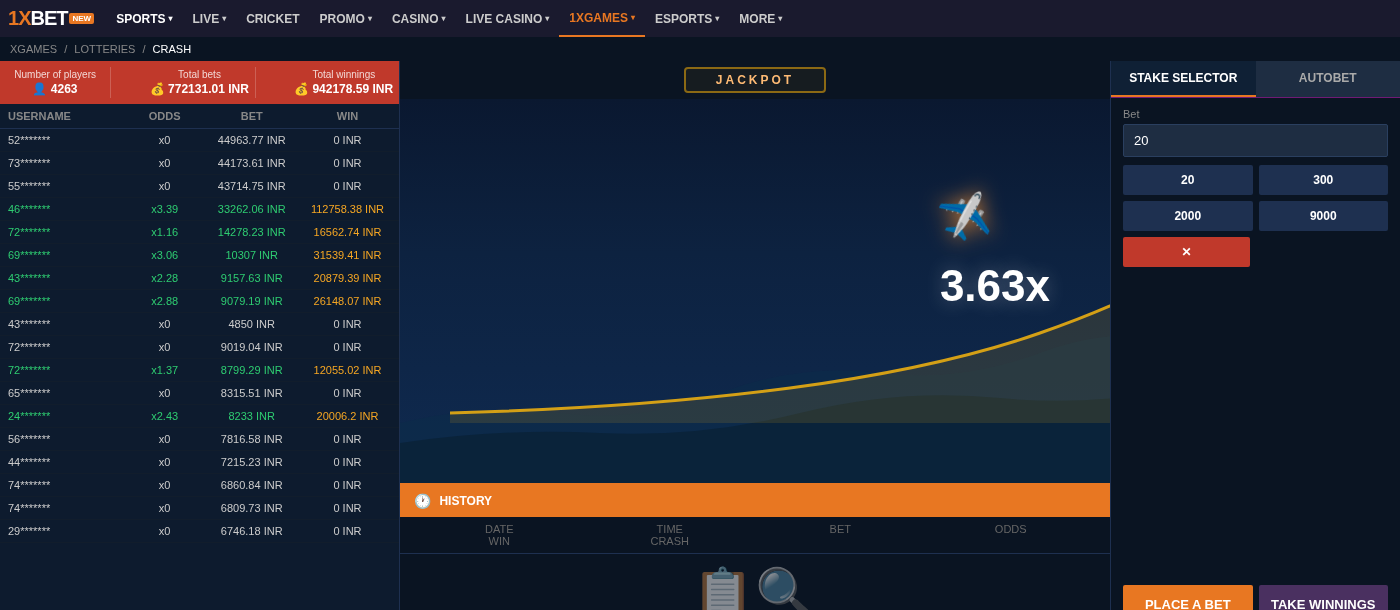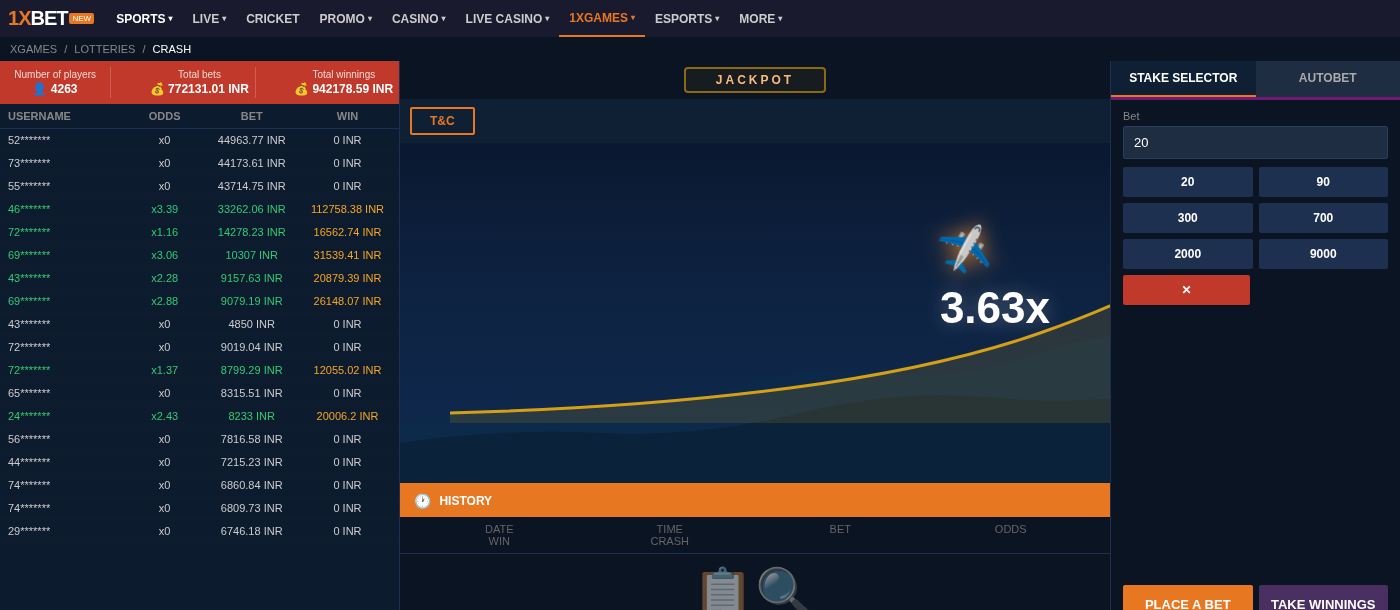--- a/index.html
+++ b/index.html
@@ -4,21 +4,21 @@
   <style>
     * { margin: 0; padding: 0; box-sizing: border-box; }
     body { font-family: Arial, sans-serif; background: #0d1b2e; color: #fff; width: 1400px; height: 610px; overflow: hidden; font-size: 12px; }
 
     
     .navbar { display: flex; align-items: center; background: #1a1a2e; height: 37px; padding: 0 8px; gap: 0; }
     .logo { display: flex; align-items: center; margin-right: 12px; }
     .logo-text { color: #fff; font-weight: 900; font-size: 20px; letter-spacing: -1px; }
     .logo-x { color: #e87722; }
     .logo-bet { color: #fff; }
-    .new-badge { background: #e87722; color: #fff; font-size: 8px; font-weight: 400; padding: 1px 3px; border-radius: 2px; margin-left: 2px; }
+    .new-badge { background: #e87722; color: #fff; font-size: 8px; font-weight: 700; padding: 1px 3px; border-radius: 2px; margin-left: 2px; }
     .nav-item { color: #ccc; font-size: 12px; font-weight: 600; padding: 0 10px; height: 37px; display: flex; align-items: center; cursor: pointer; text-transform: uppercase; white-space: nowrap; }
     .nav-item.active { color: #e87722; border-bottom: 2px solid #e87722; }
     .nav-item .arrow { font-size: 8px; margin-left: 3px; }
     .nav-sports { color: #fff; }
 
     
     .breadcrumb { background: #0a1422; padding: 6px 10px; font-size: 11px; color: #888; }
     .breadcrumb a { color: #888; text-decoration: none; }
     .breadcrumb .sep { margin: 0 4px; }
     .breadcrumb .current { color: #fff; }
@@ -69,21 +69,21 @@
     .history-header { background: #e87722; padding: 8px 14px; display: flex; align-items: center; gap: 8px; }
     .history-title { font-size: 12px; font-weight: 700; color: #fff; }
     .history-icon { color: #fff; font-size: 14px; }
     .history-table-header { display: grid; grid-template-columns: 1fr 1fr 1fr 1fr; padding: 6px 14px; border-bottom: 1px solid #1e3050; }
     .hth { font-size: 11px; color: #666; text-align: center; text-transform: uppercase; }
     .history-empty { display: flex; justify-content: center; align-items: center; height: 80px; }
     .no-data-icon { color: #334; font-size: 50px; opacity: 0.5; }
 
     
     .right-panel { width: 290px; min-width: 290px; background: #0a1422; border-left: 1px solid #1e3050; display: flex; flex-direction: column; padding: 0; }
-    .stake-tabs { display: flex; border-bottom: 3px solid #701a75; justify-content: space-between; }
+    .stake-tabs { display: flex; border-bottom: 1px solid #701a75; justify-content: space-between; }
     .stake-tab { flex: 1; text-align: center; padding: 10px 5px; font-size: 12px; font-weight: 700; cursor: pointer; color: #888; }
     .stake-tab.active { color: #fff; background: #0f2035; border-bottom: 2px solid #e87722; }
     .stake-tab.autobet { background: #1e2d42; color: #aaa; }
 
     .bet-section { padding: 10px 12px; }
     .bet-label { font-size: 11px; color: #888; margin-bottom: 4px; }
     .bet-input { width: 100%; background: #1e2d42; border: 1px solid #2a3f5f; color: #fff; padding: 8px 10px; font-size: 13px; border-radius: 2px; outline: none; }
 
     .quick-btns { display: grid; grid-template-columns: 1fr 1fr; gap: 6px; margin-top: 8px; }
     .quick-btn { background: #1e3050; border: none; color: #fff; padding: 8px; font-size: 12px; font-weight: 600; cursor: pointer; border-radius: 2px; }
@@ -273,23 +273,20 @@
       </div>
   </div>
 
   <div class="center-panel">
     <div class="jackpot-bar">
       <div class="jackpot-box">
         <span class="jackpot-text">JACKPOT</span>
       </div>
     </div>
 
-    <div class="tc-bar">
-      <button class="tc-btn">T&amp;C</button>
-    </div>
 
     <div class="game-area">
 
       <svg class="mountain-bg" viewBox="0 0 960 200" preserveAspectRatio="none" xmlns="http://www.w3.org/2000/svg">
         <path d="M0,200 L0,140 Q80,120 160,130 Q240,140 320,110 Q400,80 480,90 Q560,100 640,70 Q720,40 800,60 Q880,80 960,50 L960,200 Z" fill="#0d2a4a" opacity="0.8"></path>
         <path d="M0,200 L0,160 Q100,145 200,150 Q300,155 400,130 Q500,105 600,115 Q700,125 800,100 Q900,75 960,90 L960,200 Z" fill="#0a2238" opacity="0.9"></path>
       </svg>
 
       <svg class="graph-svg" viewBox="0 0 880 220" xmlns="http://www.w3.org/2000/svg">
         <path d="M10,210 Q200,205 350,185 Q500,165 600,130 Q700,95 750,60 Q780,35 820,10" stroke="#d4a017" stroke-width="3" fill="none"></path>
@@ -325,23 +322,21 @@
       <div class="stake-tab active">STAKE SELECTOR</div>
       <div class="stake-tab autobet">AUTOBET</div>
     </div>
 
     <div class="bet-section">
       <div class="bet-label">Bet</div>
       <input class="bet-input" type="text" value="20" style="">
 
       <div class="quick-btns">
         <button class="quick-btn">20</button>
-        <button class="quick-btn">90</button>
         <button class="quick-btn">300</button>
-        <button class="quick-btn">700</button>
         <button class="quick-btn">2000</button>
         <button class="quick-btn">9000</button>
       </div>
       <div style="margin-top:6px;">
         <button class="quick-btn danger" style="width:48%;">✕</button>
       </div>
     </div>
 
     <div class="spacer"></div>
 

